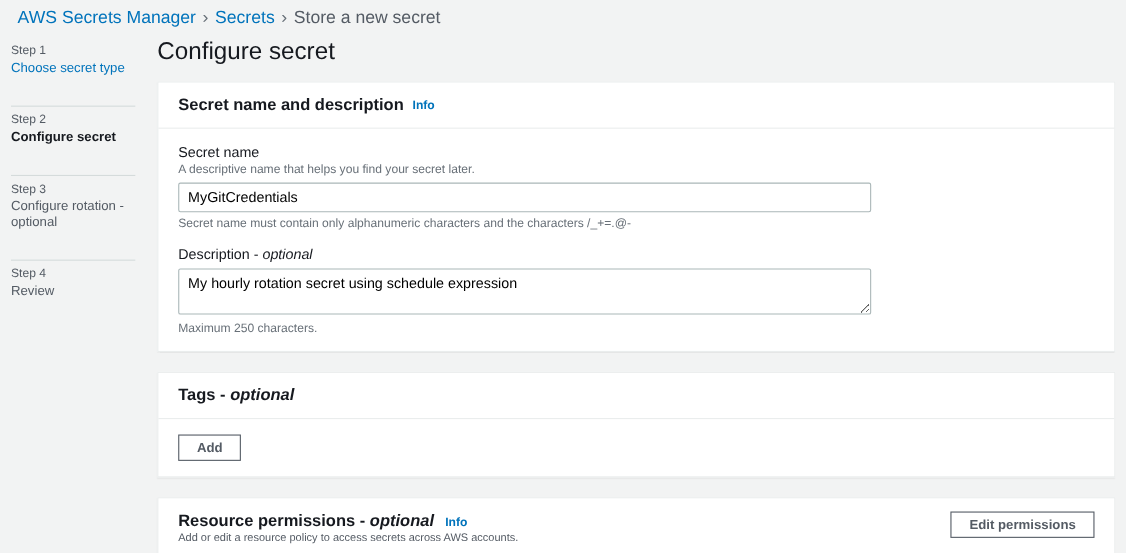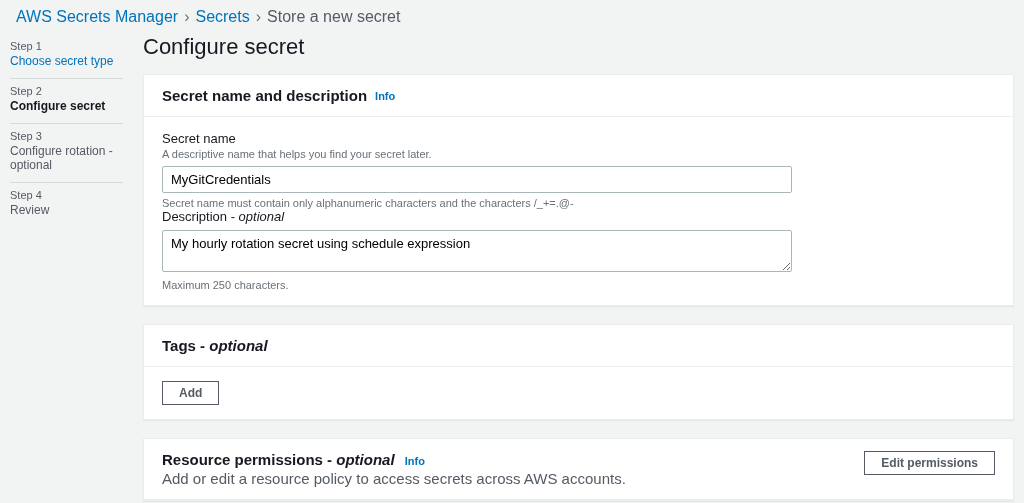--- a/index.html
+++ b/index.html
@@ -14,21 +14,21 @@
       font-size: 16px;
       display: flex;
       align-items: flex-start;
       gap: 6px;
     }
     .breadcrumb a { color: #0073bb; text-decoration: none; cursor: pointer; }
     .breadcrumb .sep { color: #687078; }
     .breadcrumb .current { color: #545b64; }
     .layout { display: flex; padding: 0 10px 20px; }
     .sidebar { width: 133px; padding-right: 20px; }
-    .step-block { border-bottom: 1px solid #d5dbdb; padding: 6px 0 10px; }
+    .step-block { border-bottom: 1px solid #d5dbdb; padding: 6px 0 28px; }
     .step-num { font-size: 11px; color: #545b64; }
     .step-title { font-size: 12px; color: #545b64; margin-top: 2px; }
     .step-title.active { color: #16191f; font-weight: 700; }
     .step-title.link { color: #0073bb; cursor: pointer; }
     .main { flex: 1; }
     h1 { font-size: 22px; font-weight: 400; margin-bottom: 14px; }
     .panel {
       background: #fff;
       border: 1px solid #eaeded;
       box-shadow: 0 1px 1px rgba(0,0,0,0.05);
@@ -36,39 +36,39 @@
     }
     .panel-header {
       padding: 12px 18px;
       border-bottom: 1px solid #eaeded;
       display: flex;
       align-items: center;
       gap: 8px;
     }
     .panel-header h2 { font-size: 15px; font-weight: 700; }
     .panel-header .optional { font-style: italic; font-weight: 700; }
-    .panel-header .sub { font-size: 15px; color: #545b64; font-weight: 400; display:block; margin-top:2px;}
+    .panel-header .sub { font-size: 10px; color: #545b64; font-weight: 400; display:block; margin-top:2px;}
     .info-link { color: #0073bb; font-size: 11px; font-weight: 700; cursor: pointer; }
     .panel-body { padding: 14px 18px; }
     .flex-header { display:flex; justify-content: space-between; align-items: flex-start;}
     .field-label { font-size: 13px; color: #16191f; }
     .field-hint { font-size: 11px; color: #687078; margin-top: 2px; }
     input[type=text], textarea {
       width: 100%;
       max-width: 630px;
       border: 1px solid #aab7b8;
       border-radius: 2px;
       padding: 5px 8px;
       font-size: 13px;
       font-family: inherit;
       margin-top: 6px;
     }
     textarea { resize: both; min-height: 42px; }
     .constraint { font-size: 11px; color: #687078; margin-top: 4px; }
-    .field-group { margin-bottom: 0; }
+    .field-group { margin-bottom: 14px; }
     .btn {
       border: 1px solid #545b64;
       background: #fff;
       padding: 4px 16px;
       font-size: 12px;
       font-weight: 700;
       color: #545b64;
       border-radius: 0;
       cursor: pointer;
     }

